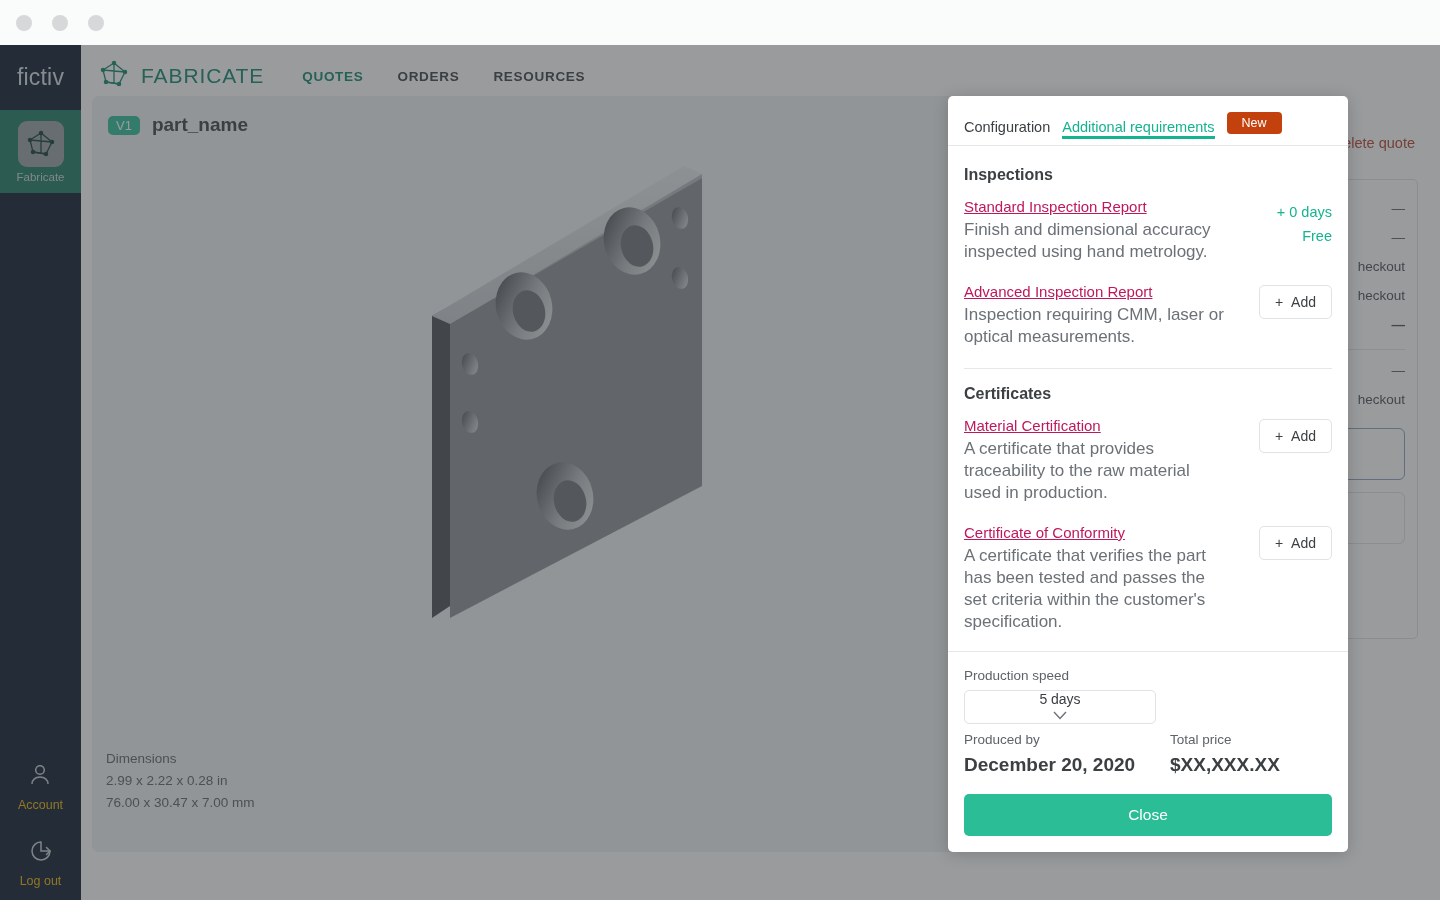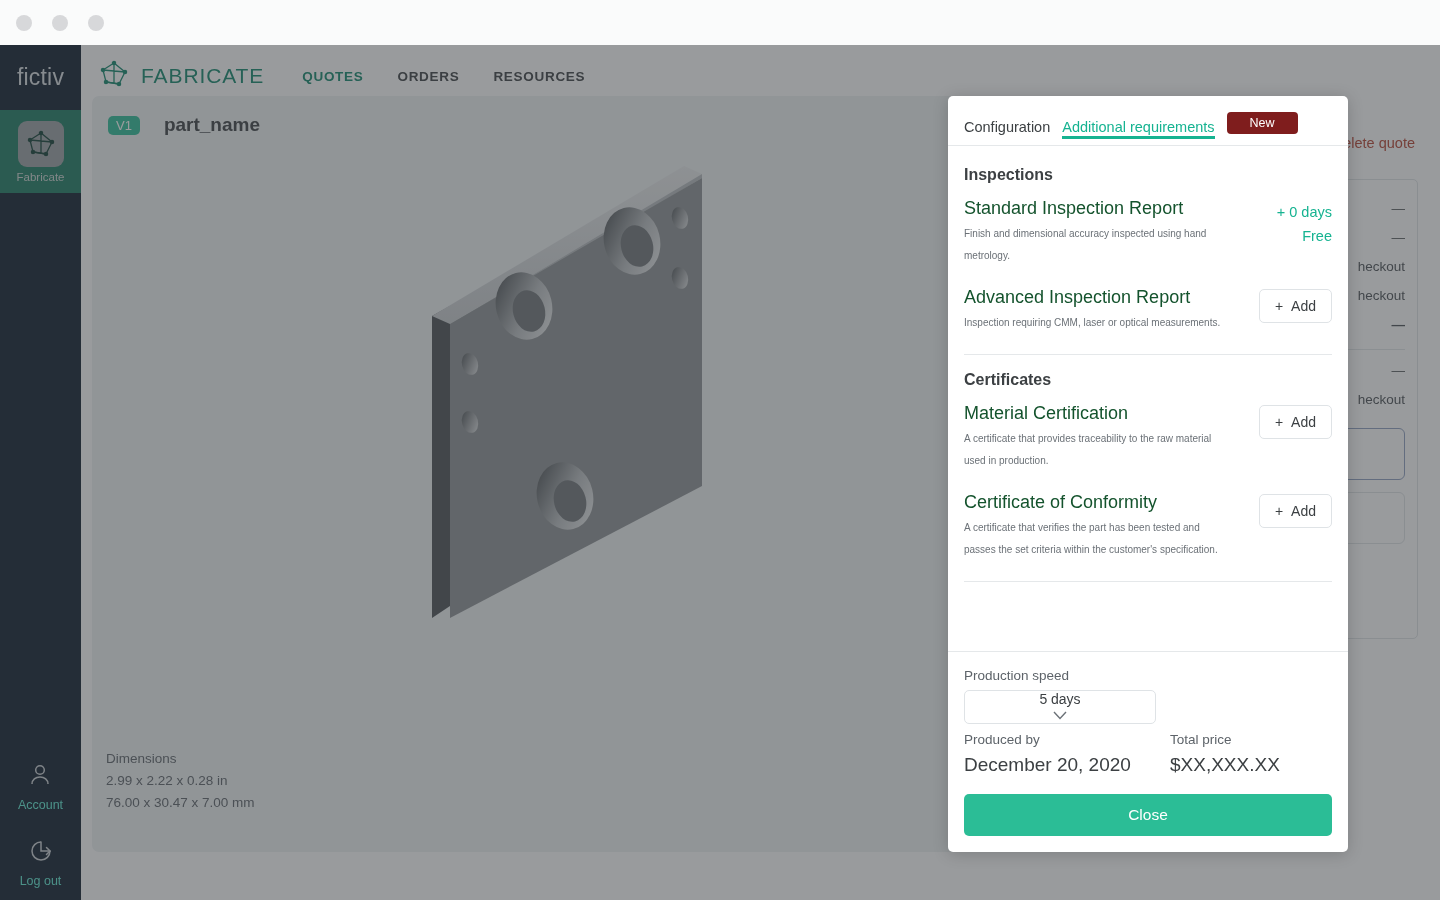--- a/index.html
+++ b/index.html
@@ -42,21 +42,21 @@
   .rail-label { font-size: 11.5px; color: #cfd6d4; }
   .rail-bottom {
     margin-top: auto; width: 100%;
     display: flex; flex-direction: column; align-items: center;
     padding-bottom: 12px; gap: 26px;
   }
   .rail-btm-item {
     display: flex; flex-direction: column; align-items: center; gap: 6px;
     color: #c9ced3;
   }
-  .rail-btm-item .rail-label { color: #5eead4; font-size: 12.5px; }
+  .rail-btm-item .rail-label { color: #eab308; font-size: 12.5px; }
 
   
   .topnav {
     position: absolute; left: 81px; top: 45px; width: 1359px; height: 62px;
     background: #ffffff;
     display: flex; align-items: center; padding-left: 18px; gap: 14px;
   }
   .brand { display: flex; align-items: center; gap: 12px; }
   .brand-name {
     color: #10866b; font-size: 21px; letter-spacing: .9px;
@@ -92,21 +92,21 @@
   }
   .sum-box.plain { border-color: #dfe3e6; margin-top: 12px; }
 
   
   .content-card {
     position: absolute; left: 92px; top: 96px; width: 1256px; height: 756px;
     background: #eef2f3; border-radius: 7px;
   }
   .part-header {
     position: absolute; left: 16px; top: 18px;
-    display: flex; align-items: center; gap: 24px;
+    display: flex; align-items: center; gap: 12px;
   }
   .v-badge {
     background: #2bbd96; color: #ffffff; font-size: 13px;
     border-radius: 5px; padding: 3px 8px; line-height: 1;
   }
   .part-title { font-size: 19px; font-weight: bold; color: #3c4043; }
 
   .viewer { position: absolute; left: 0; top: 60px; width: 858px; height: 640px; }
   .dims {
     position: absolute; left: 14px; bottom: 38px;
@@ -127,32 +127,32 @@
   .tabs {
     display: flex; align-items: center; gap: 12px;
     padding: 16px 16px 0 16px; border-bottom: 1px solid #e5e8ea;
   }
   .tab {
     font-size: 14.5px; color: #3c4043; padding-bottom: 1px;
     border-bottom: 3px solid transparent;
   }
   .tab.active { color: #16b391; border-bottom-color: #16b391; }
   .new-badge {
-    background: #7f1d1d; color: #ffffff; font-size: 12.5px;
-    border-radius: 4px; padding: 4px 23px; margin-bottom: 11px;
+    background: #c2410c; color: #ffffff; font-size: 12.5px;
+    border-radius: 4px; padding: 4px 15px; margin-bottom: 11px;
   }
 
   .modal-body { flex: 1; overflow: hidden; padding: 16px 16px 0 16px; }
   .section-title {
     font-size: 16px; font-weight: bold; color: #3c4043; margin: 4px 0 14px;
   }
   .opt-row { display: flex; justify-content: space-between; margin-bottom: 20px; }
   .opt-main { width: 260px; }
-  .opt-name { font-size: 18px; color: #14532d; margin-bottom: 4px; }
-  .opt-desc { font-size: 10px; color: #6b7177; line-height: 22px; }
+  .opt-name { font-size: 15px; color: #be185d; margin-bottom: 4px; text-decoration: underline; }
+  .opt-desc { font-size: 17px; color: #6b7177; line-height: 22px; }
   .opt-side { text-align: right; padding-top: 2px; }
   .opt-price { font-size: 14.5px; color: #16b391; line-height: 24px; }
   .add-btn {
     display: inline-flex; align-items: center; gap: 8px;
     border: 1px solid #dfe3e6; border-radius: 5px; background: #ffffff;
     font-size: 14px; color: #3c4043; padding: 8px 15px; cursor: pointer;
     font-family: "Liberation Sans", sans-serif;
   }
   .divider { height: 1px; background: #e5e8ea; margin: 6px 0 16px; }
 
@@ -164,21 +164,21 @@
   .select {
     width: 100%; height: 34px; border: 1px solid #dfe3e6; border-radius: 5px;
     display: flex; align-items: center; justify-content: space-between;
     padding: 0 11px; font-size: 14px; color: #3c4043; background: #fff; flex-direction: column;
   }
   .input {
     width: 100%; height: 34px; border: 1px solid #dfe3e6; border-radius: 5px;
     padding: 0 11px; font-size: 14px; color: #3c4043;
     font-family: "Liberation Sans", sans-serif; background: #fff;
   }
-  .f-value { font-size: 19px; font-weight: normal; color: #3c4043; }
+  .f-value { font-size: 19px; font-weight: bold; color: #3c4043; }
   .close-btn {
     width: 100%; height: 42px; margin-top: 18px;
     background: #2bbd96; color: #ffffff; border: none; border-radius: 5px;
     font-size: 15.5px; cursor: pointer; font-family: "Liberation Sans", sans-serif;
   }
 </style>
 </head>
 <body>
 
 <div id="app">

